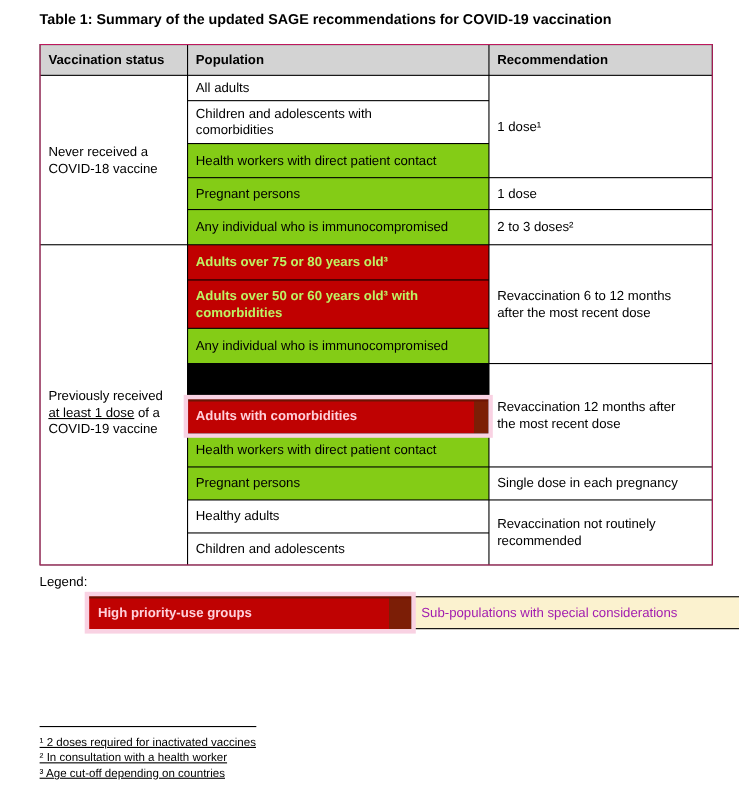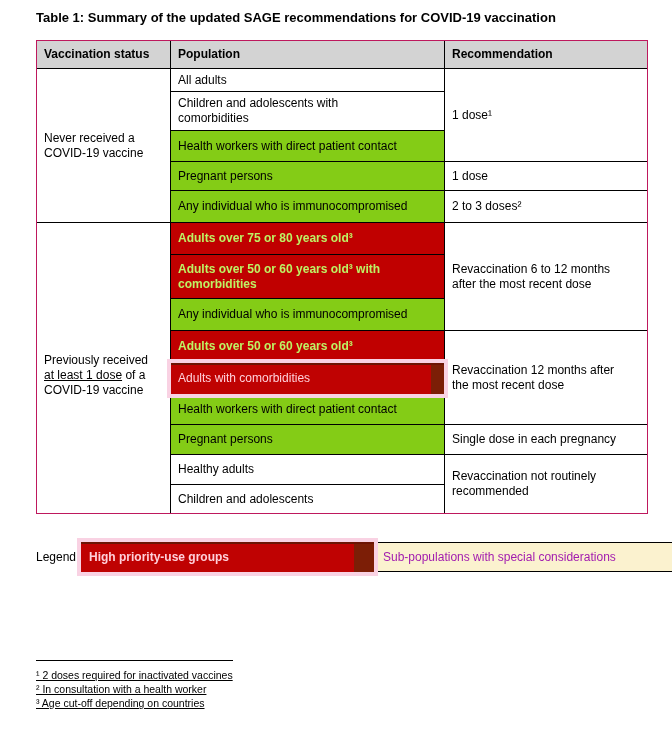--- a/index.html
+++ b/index.html
@@ -26,29 +26,29 @@
   .cell {
     background: #fff; display: flex; align-items: center;
     padding: 3px 8px 3px 7px; font-size: 12px; line-height: 1.22;
     white-space: pre-line;
   }
   .cell.header { background: #d3d3d3; font-weight: bold; }
   .cell.cream  { background: #84cc16; }
   .cell.red    { background: #c00000; color: #bef264; font-weight: bold; }
   .cell.hl {
     background: linear-gradient(90deg, #bf0202 0, #bf0202 calc(100% - 13px), #7c1e06 calc(100% - 13px));
-    color: #ffd0da; font-weight: normal;
+    color: #ffd0da; font-weight: bold;
     outline: 4px solid #f9d2e3;
     box-shadow: inset 0 2px 0 0 #6d1404;
     position: relative; z-index: 3;
   }
   .u { text-decoration: underline; }
 
   
-  .legend-label { position: absolute; left: 36px; top: 522px; font-size: 12px; margin-top: 28px; }
+  .legend-label { position: absolute; left: 36px; top: 522px; font-size: 12px; }
   .legend-row { position: absolute; left: 36px; top: 542px; display: flex; padding-left: 45px; }
   .legend-swatch {
     height: 30px; display: flex; align-items: center;
     font-size: 12px; padding-left: 8px;
   }
   .legend-swatch.red-swatch {
     width: 293px; font-weight: bold; color: #ffd0da;
     background: linear-gradient(90deg, #bf0202 0, #bf0202 273px, #7c1e06 273px);
     outline: 4px solid #f9d2e3;
     box-shadow: inset 0 2px 0 0 #6d1404;
@@ -70,38 +70,37 @@
 
   <div class="doc-title">Table 1: Summary of the updated SAGE recommendations for COVID-19 vaccination</div>
 
   <div class="sage-table">
 
     <div class="cell header" style="grid-area:1/1">Vaccination status</div>
     <div class="cell header" style="grid-area:1/2">Population</div>
     <div class="cell header" style="grid-area:1/3">Recommendation</div>
 
     <div class="cell" style="grid-area:2/1/7/2">Never received a
-COVID-19 vaccine</div>
+COVID-18 vaccine</div>
     <div class="cell" style="grid-area:7/1/16/2"><span>
       <span>Previously received
 </span><span class="u">at least 1 dose</span><span> of a
 COVID-19 vaccine</span>
     </span></div>
 
     <div class="cell" style="grid-area:2/2">All adults</div>
     <div class="cell" style="grid-area:3/2">Children and adolescents with
 comorbidities</div>
     <div class="cell cream" style="grid-area:4/2">Health workers with direct patient contact</div>
     <div class="cell cream" style="grid-area:5/2">Pregnant persons</div>
     <div class="cell cream" style="grid-area:6/2">Any individual who is immunocompromised</div>
     <div class="cell red" style="grid-area:7/2">Adults over 75 or 80 years old³</div>
     <div class="cell red" style="grid-area:8/2">Adults over 50 or 60 years old³ with
 comorbidities</div>
     <div class="cell cream" style="grid-area:9/2">Any individual who is immunocompromised</div>
-    <div class="cell red" style="grid-area:10/2">Adults over 50 or 60 years old³</div>
     <div class="cell hl" style="grid-area:11/2">Adults with comorbidities</div>
     <div class="cell cream" style="grid-area:12/2">Health workers with direct patient contact</div>
     <div class="cell cream" style="grid-area:13/2">Pregnant persons</div>
     <div class="cell" style="grid-area:14/2">Healthy adults</div>
     <div class="cell" style="grid-area:15/2">Children and adolescents</div>
 
     <div class="cell" style="grid-area:2/3/5/4">1 dose¹</div>
     <div class="cell" style="grid-area:5/3">1 dose</div>
     <div class="cell" style="grid-area:6/3">2 to 3 doses²</div>
     <div class="cell" style="grid-area:7/3/10/4">Revaccination 6 to 12 months

